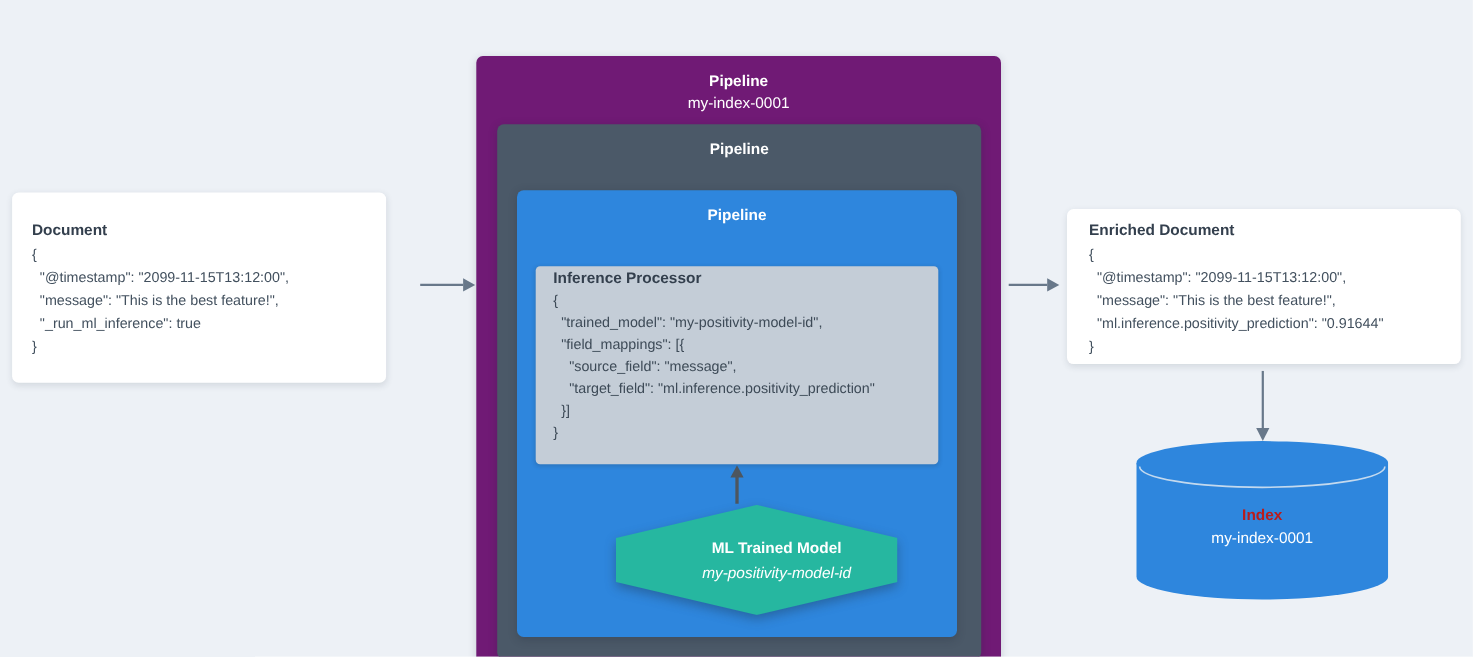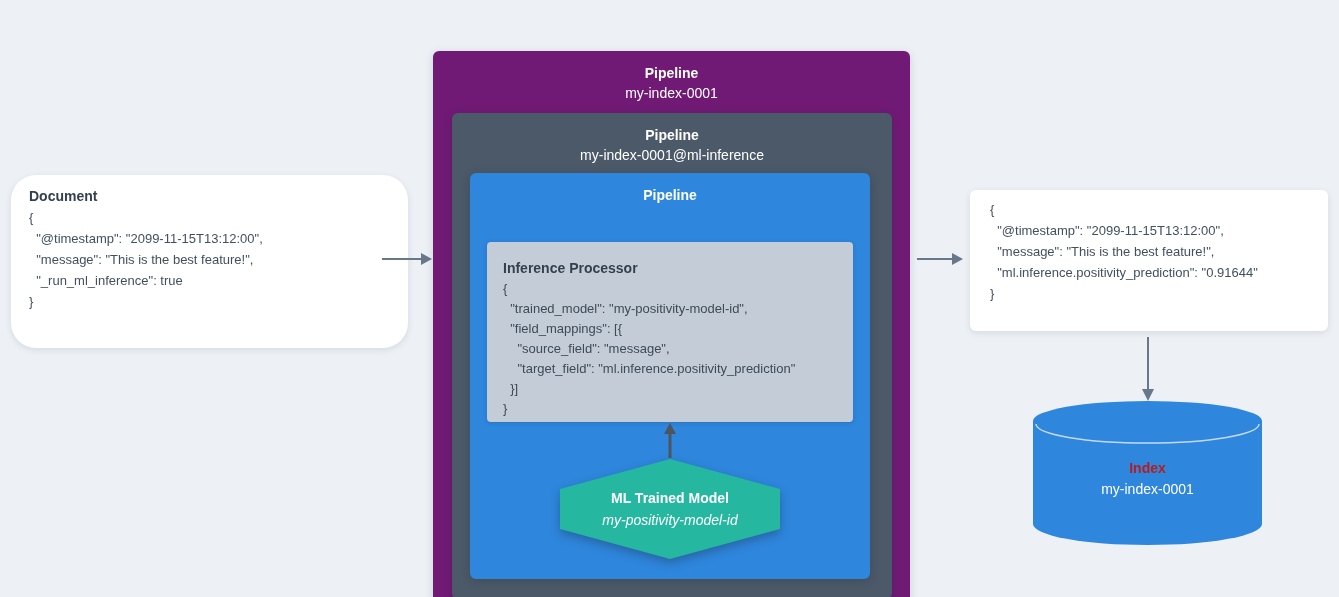--- a/index.html
+++ b/index.html
@@ -23,51 +23,51 @@
   .pl-dark  { left:19px; top:62px; width:440px; height:486px; background:#4b5968;
               box-shadow:0 2px 8px rgba(30,40,55,0.25); }
   .pl-blue  { left:18px; top:60px; width:400px; height:406px; background:#2e86dd;
               box-shadow:0 2px 8px rgba(30,40,55,0.25); }
   .pl-head { padding-top:12px; text-align:center; }
   .pl-title { color:#ffffff; font-weight:bold; font-size:14px; line-height:20px; }
   .pl-name  { color:#ffffff; font-size:14px; line-height:20px; }
 
   .proc-box {
     position:absolute; left:17px; top:69px; width:366px; height:180px;
-    background:#c4cdd7; border-radius:4px; padding:16px 16px; box-sizing:border-box;
+    background:#c4cdd7; border-radius:4px; padding:0 16px; box-sizing:border-box;
     box-shadow:0 1px 4px rgba(30,40,55,0.2);
   }
   .proc-box .card-title { color:#333f4d; }
   .proc-box .code-line { color:#3d4a57; line-height:20px; }
 
   .hex-wrap {
     position:absolute; left:90px; top:286px; width:220px; height:100px;
     filter:drop-shadow(0 4px 5px rgba(25,40,55,0.35));
   }
   .hexagon {
     width:100%; height:100%; background:#26b7a0;
     clip-path:polygon(50% 0%, 100% 30%, 100% 70%, 50% 100%, 0% 70%, 0% 30%);
-    display:flex; flex-direction:column; align-items:center; justify-content:center;
+    display:flex; flex-direction:column; align-items:center; justify-content:center;padding-left:36px;
   }
   .hex-title { color:#ffffff; font-weight:bold; font-size:14px; line-height:22px; text-align:center; }
   .hex-name  { color:#ffffff; font-size:14px; line-height:22px; text-align:center;font-style:italic; }
 
   .arrow { position:absolute; }
 
   .cylinder { position:absolute; left:1033px; top:400px; width:229px; height:146px; }
   .cyl-text { position:absolute; left:0; right:0; top:58px; text-align:center; }
   .cyl-title { color:#b91c1c; font-weight:bold; font-size:14px; line-height:21px; }
   .cyl-name  { color:#ffffff; font-size:14px; line-height:21px; }
 </style>
 </head>
 <body>
 
 <div class="canvas">
 
-  <div class="card" style="left:11px; top:175px; width:397px; height:173px; padding:11px 18px;border-radius:25px;">
+  <div class="card" style="left:11px; top:175px; width:340px; height:173px; padding:24px 18px;">
     <div class="card-title">Document</div>
     <div>
         <div class="code-line">{</div>
         <div class="code-line">  "@timestamp": "2099-11-15T13:12:00",</div>
         <div class="code-line">  "message": "This is the best feature!",</div>
         <div class="code-line">  "_run_ml_inference": true</div>
         <div class="code-line">}</div>
       </div>
   </div>
 
@@ -78,21 +78,20 @@
 
   <div class="pl-box pl-outer">
     <div class="pl-head">
       <div class="pl-title">Pipeline</div>
       <div class="pl-name">my-index-0001</div>
     </div>
 
     <div class="pl-box pl-dark">
       <div class="pl-head">
         <div class="pl-title">Pipeline</div>
-        <div class="pl-name">my-index-0001@ml-inference</div>
       </div>
 
       <div class="pl-box pl-blue">
         <div class="pl-head">
           <div class="pl-title">Pipeline</div>
         </div>
 
         <div class="proc-box">
           <div class="card-title">Inference Processor</div>
           <div>
@@ -120,20 +119,21 @@
       </div>
     </div>
   </div>
 
   <svg class="arrow" style="left:916px; top:251px;" width="48" height="16">
     <line x1="1" y1="8" x2="36" y2="8" stroke="#68788a" stroke-width="2"></line>
     <polygon points="36,2 47,8 36,14" fill="#68788a"></polygon>
   </svg>
 
   <div class="card" style="left:970px; top:190px; width:358px; height:141px; padding:9px 20px;">
+    <div class="card-title">Enriched Document</div>
     <div>
         <div class="code-line">{</div>
         <div class="code-line">  "@timestamp": "2099-11-15T13:12:00",</div>
         <div class="code-line">  "message": "This is the best feature!",</div>
         <div class="code-line">  "ml.inference.positivity_prediction": "0.91644"</div>
         <div class="code-line">}</div>
       </div>
   </div>
 
   <svg class="arrow" style="left:1141px; top:337px;" width="14" height="66">

